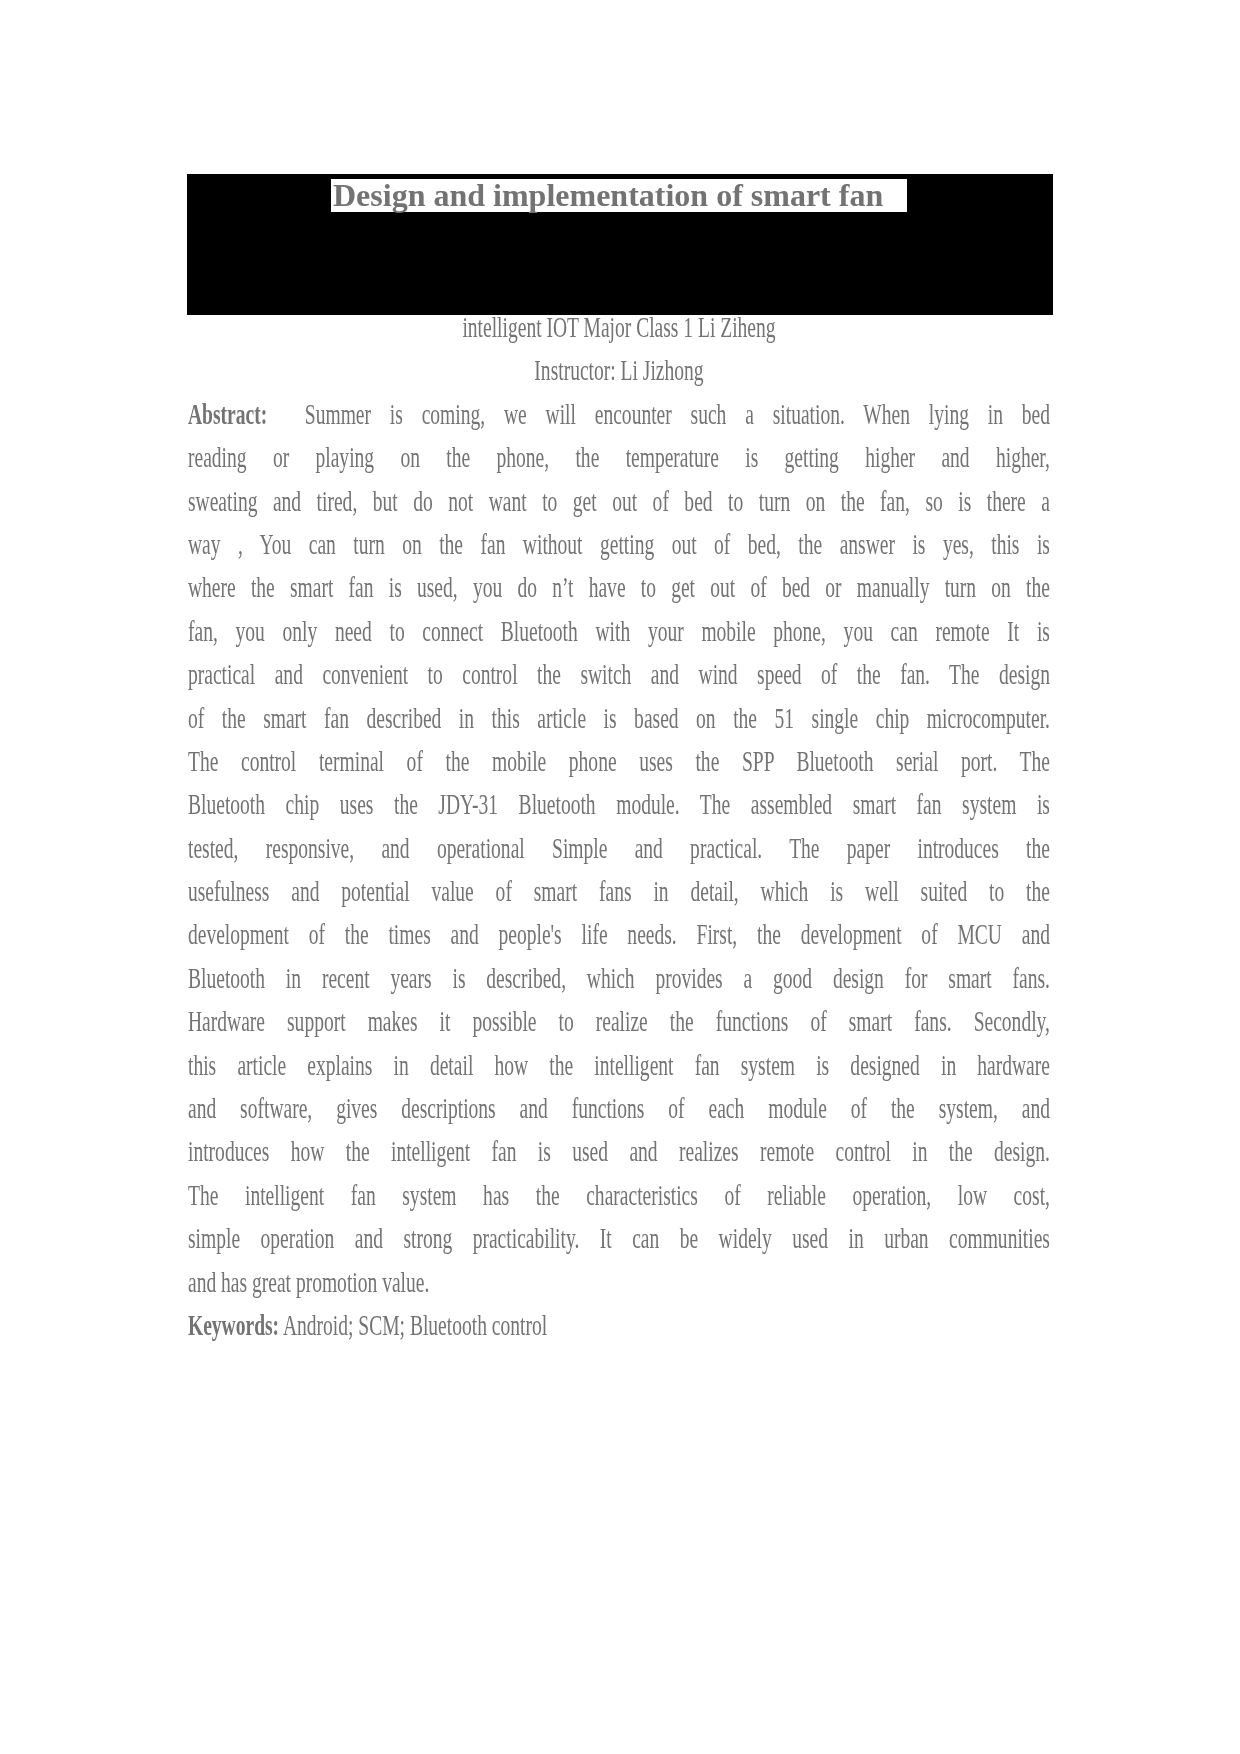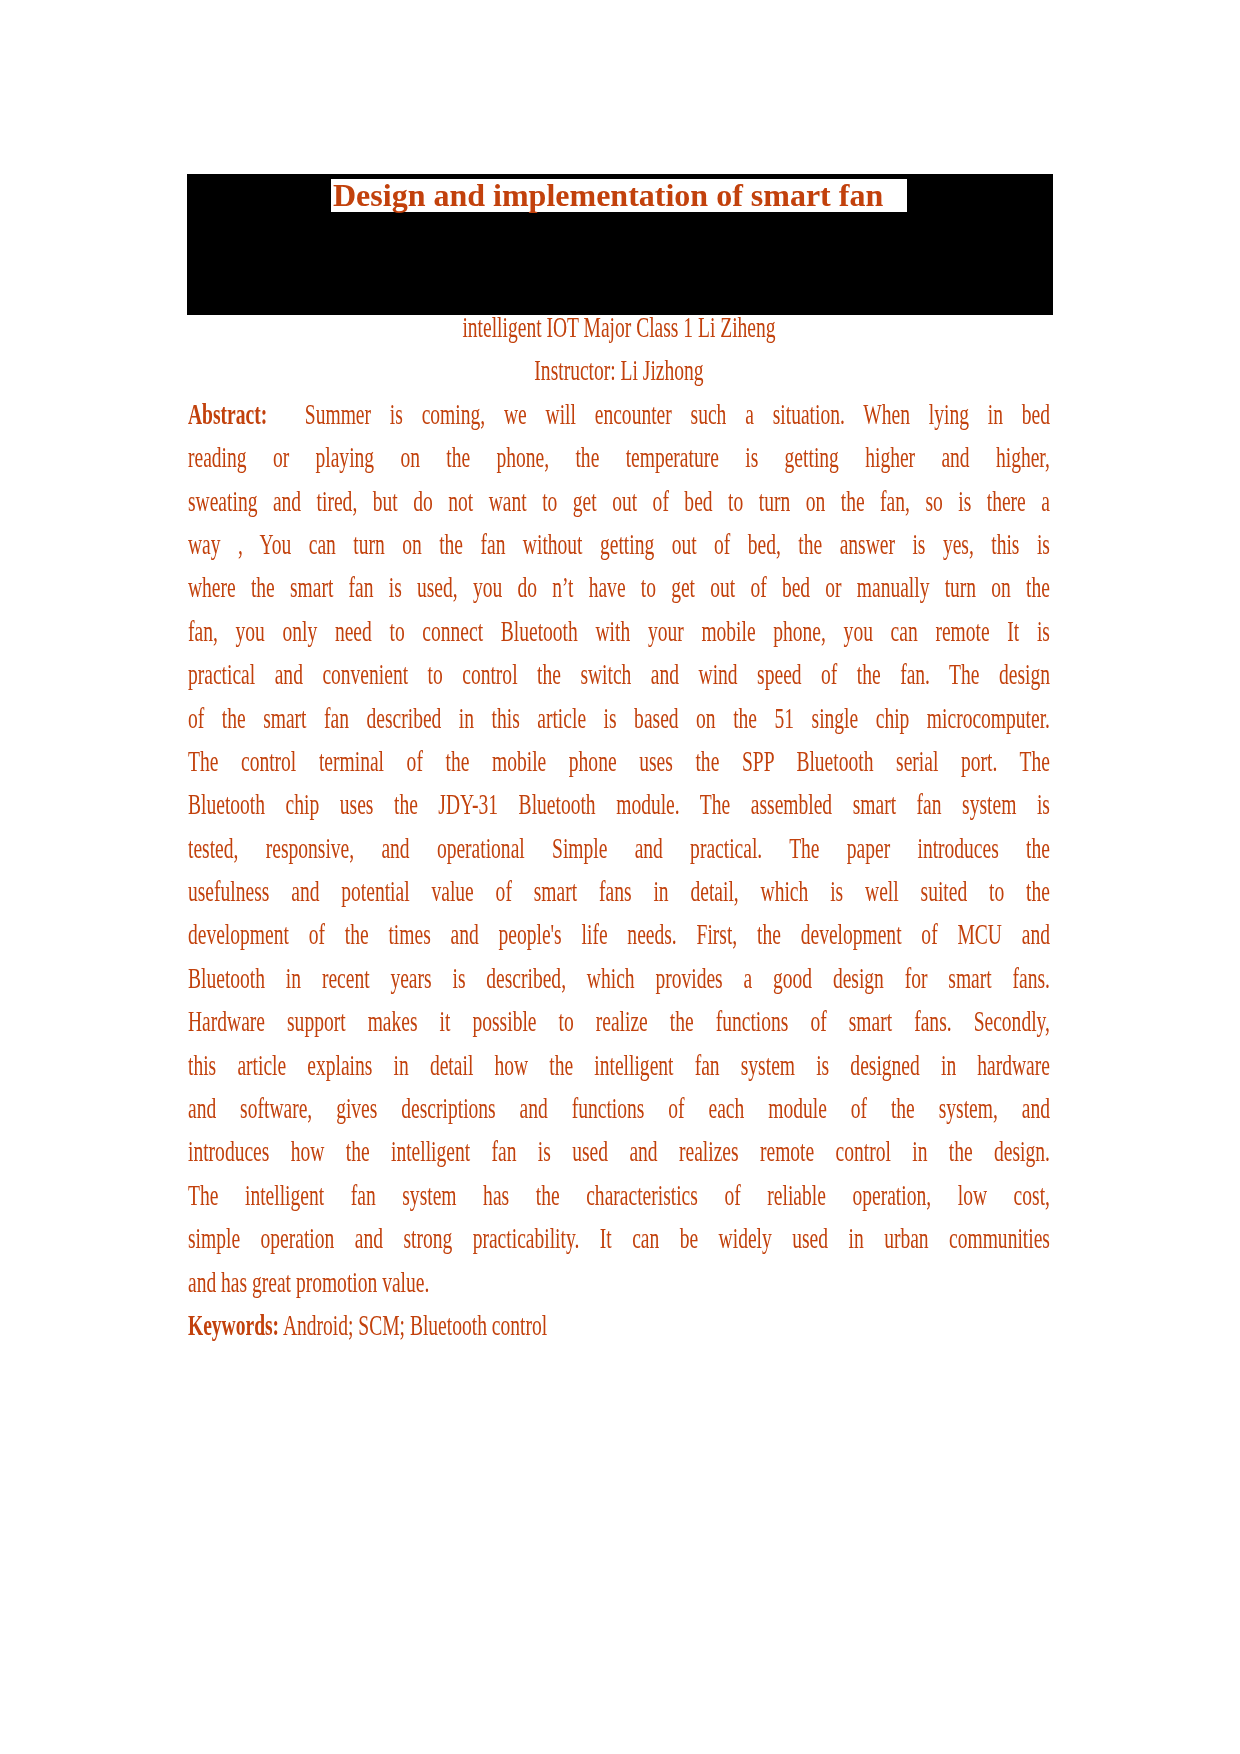--- a/index.html
+++ b/index.html
@@ -3,21 +3,21 @@
 <meta charset="utf-8">
 <style>
   html, body { margin: 0; padding: 0; }
   .page {
     position: relative;
     width: 1240px;
     height: 1374px;
     background: #ffffff;
     overflow: hidden;
     font-family: "Liberation Serif", "DejaVu Serif", serif;
-    color: #c2410c;
+    color: #737373;
   }
   .redaction {
     position: absolute;
     background: #000000;
   }
   .redaction.top    { left: 187px; top: 174px;  width: 866px; height: 141px; }
   .redaction.bottom { left: 187px; top: 1465px; width: 866px; height: 192px; }
   .title-strip {
     position: absolute;
     left: 331px;

